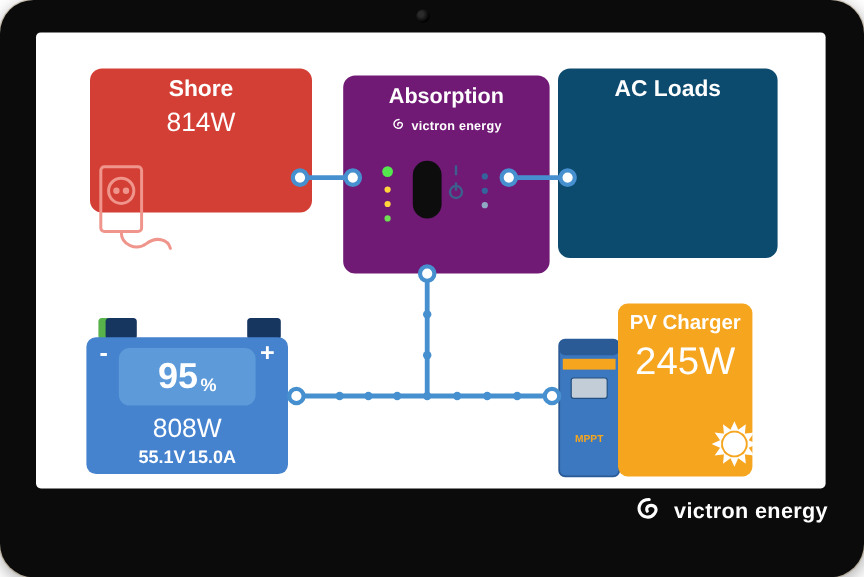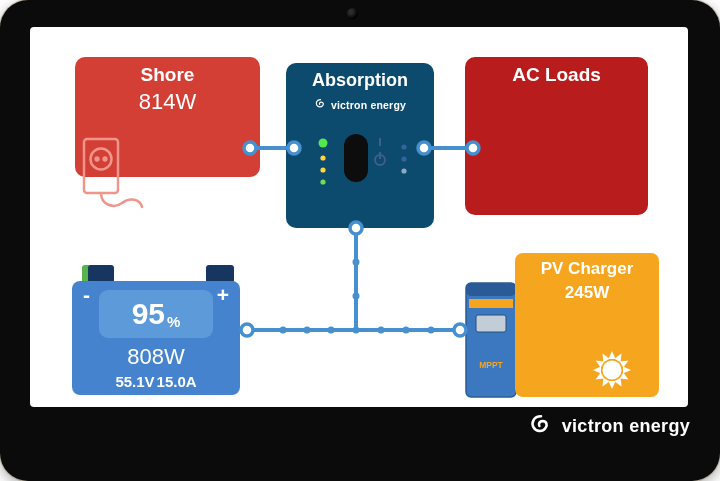--- a/index.html
+++ b/index.html
@@ -21,41 +21,41 @@
   }
   .layer{position:absolute;left:0;top:0;width:658px;height:380px;}
   .layer.back{z-index:1;}
   .layer.front{z-index:3;pointer-events:none;}
 
   .tile{position:absolute;z-index:2;border-radius:10px;color:#fff;text-align:center;}
   .tile .t{font-weight:bold;font-size:19px;margin-top:7px;}
   .tile .v{font-size:22px;font-weight:400;margin-top:3px;}
 
   .shore{left:45px;top:30px;width:185px;height:120px;background:#d43f35;}
-  .acloads{left:435px;top:30px;width:183px;height:158px;background:#b91c1c;}
+  .acloads{left:435px;top:30px;width:183px;height:158px;background:#0c4a6e;}
 
-  .absorption{left:256px;top:36px;width:148px;height:165px;background:#0c4a6e;}
+  .absorption{left:256px;top:36px;width:172px;height:165px;background:#701a75;}
   .absorption .t{font-size:18px;}
   .inv-brand{margin-top:7px;display:flex;align-items:center;justify-content:center;gap:4px;}
   .inv-brand span{font-size:10.5px;font-weight:bold;letter-spacing:.2px;}
   .inv-cluster{position:absolute;left:0;top:58px;width:146px;height:105px;}
 
   .battery{left:42px;top:254px;width:168px;height:114px;background:#4583cf;border-radius:8px;}
   .battery .minus{position:absolute;left:11px;top:2px;font-size:21px;font-weight:bold;}
   .battery .plus{position:absolute;right:11px;top:2px;font-size:21px;font-weight:bold;}
   .soc{width:114px;height:48px;margin:9px auto 0;background:#5c9ad9;border-radius:9px;
        display:flex;align-items:center;justify-content:center;}
   .soc-num{font-size:30px;font-weight:bold;line-height:1;}
   .soc-unit{font-size:15px;font-weight:bold;align-self:flex-end;margin:0 0 8px 2px;}
   .bp{margin-top:6px;font-size:22px;font-weight:normal;}
   .bvc{margin-top:3px;font-size:15px;font-weight:bold;display:flex;gap:2px;justify-content:center;}
 
-  .pv{left:485px;top:226px;width:144px;height:144px;background:#f6a51f;border-radius:8px;}
+  .pv{left:485px;top:226px;width:112px;height:144px;background:#f6a51f;border-radius:8px;}
   .pv .t{font-size:17px;margin-top:6px;}
-  .pv .v{font-size:17px;margin-top:4px;font-weight:bold;}
+  .pv .v{font-size:32px;margin-top:4px;}
 
   .brand{position:absolute;right:30px;top:413px;display:flex;align-items:center;gap:8px;z-index:2;}
   .brand span{color:#fff;font-size:18px;font-weight:bold;letter-spacing:.3px;}
 </style>
 </head>
 <body>
 
 <div class="device">
   <div class="camera"></div>
 

